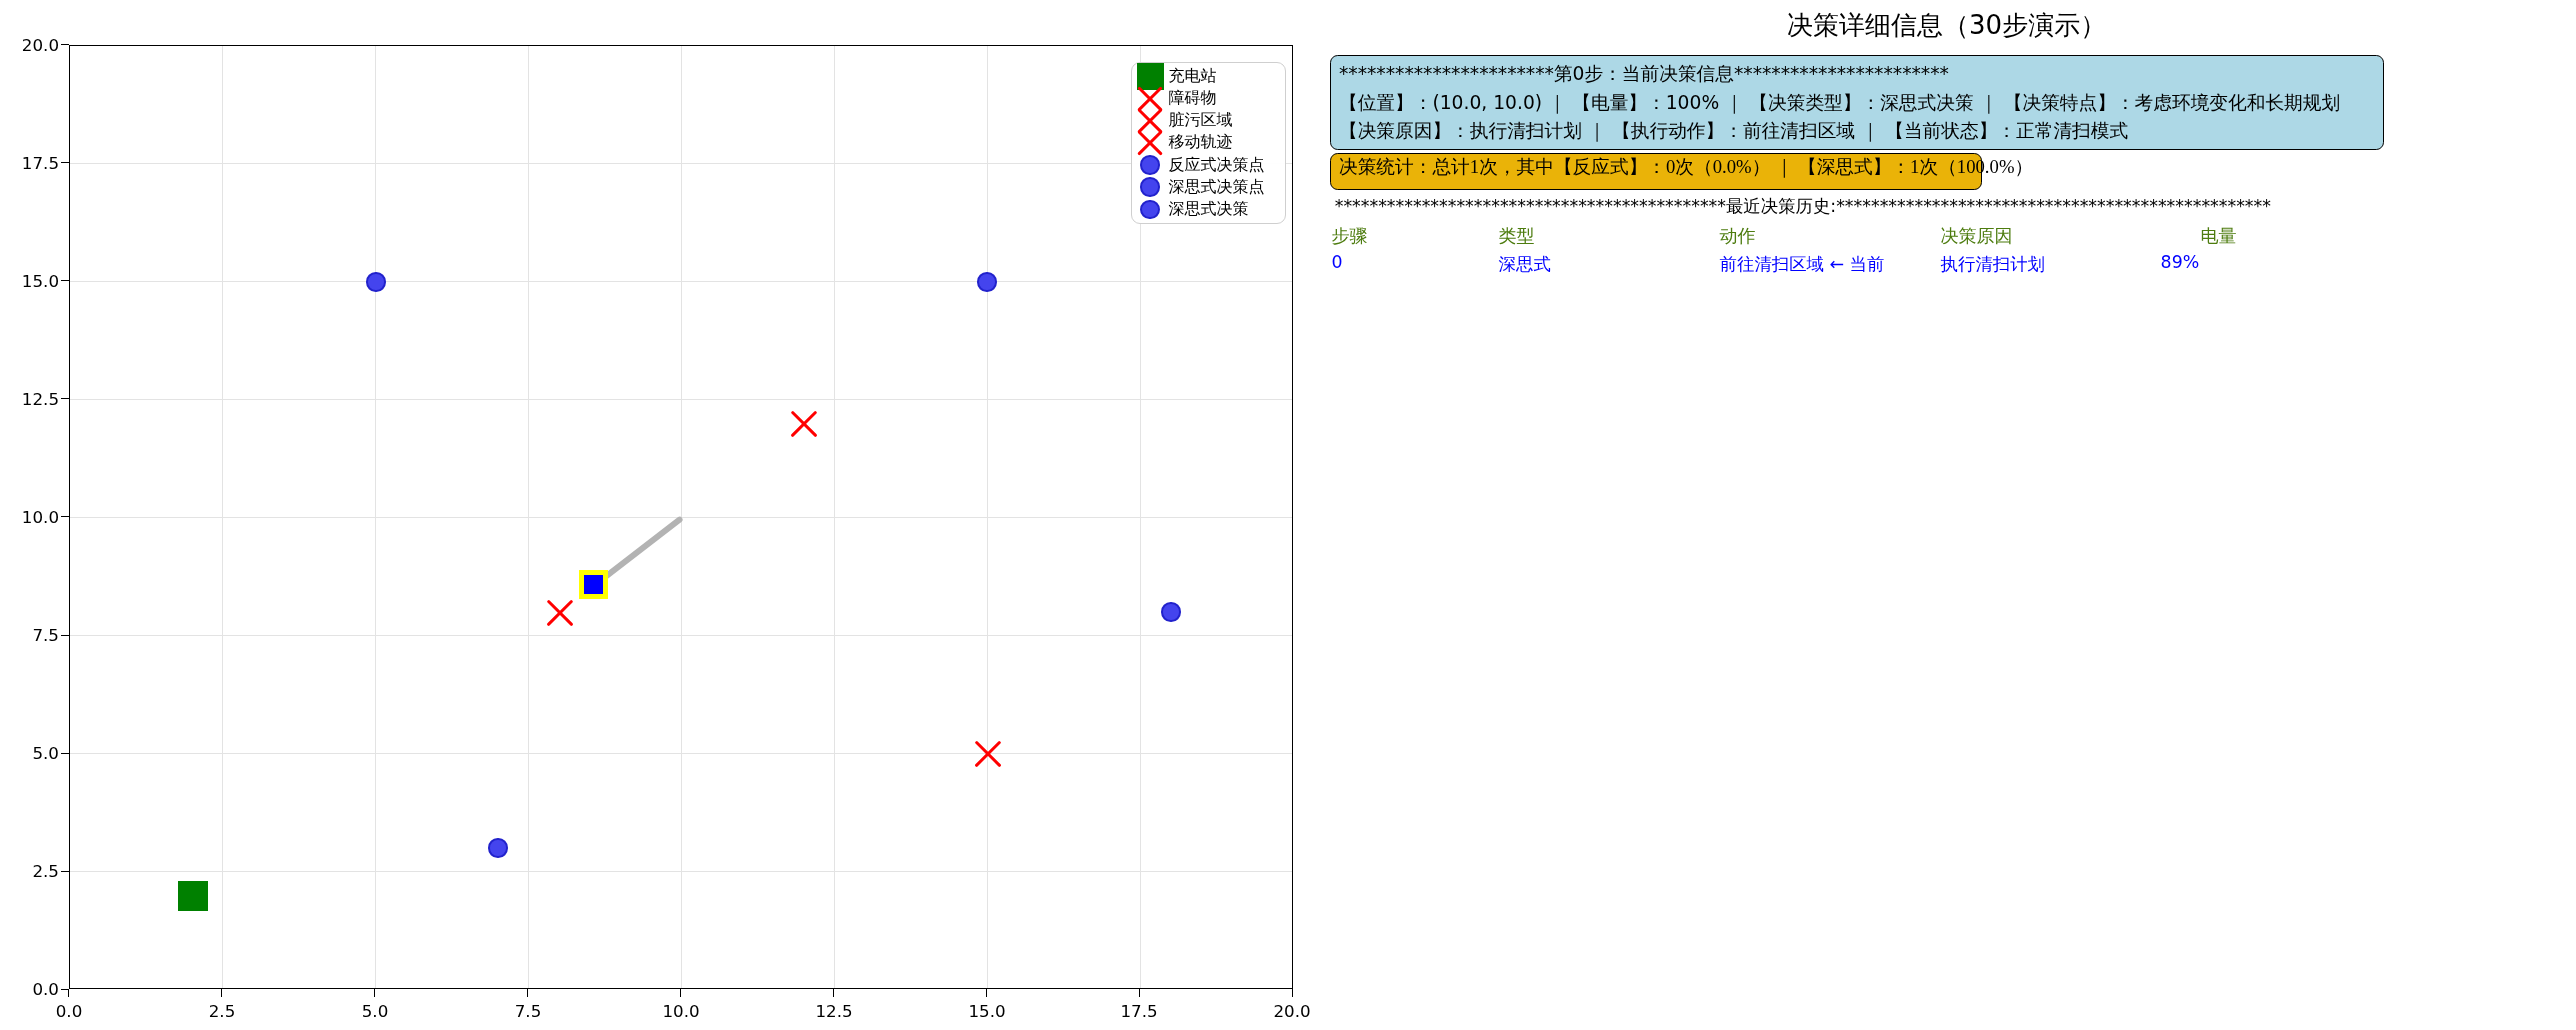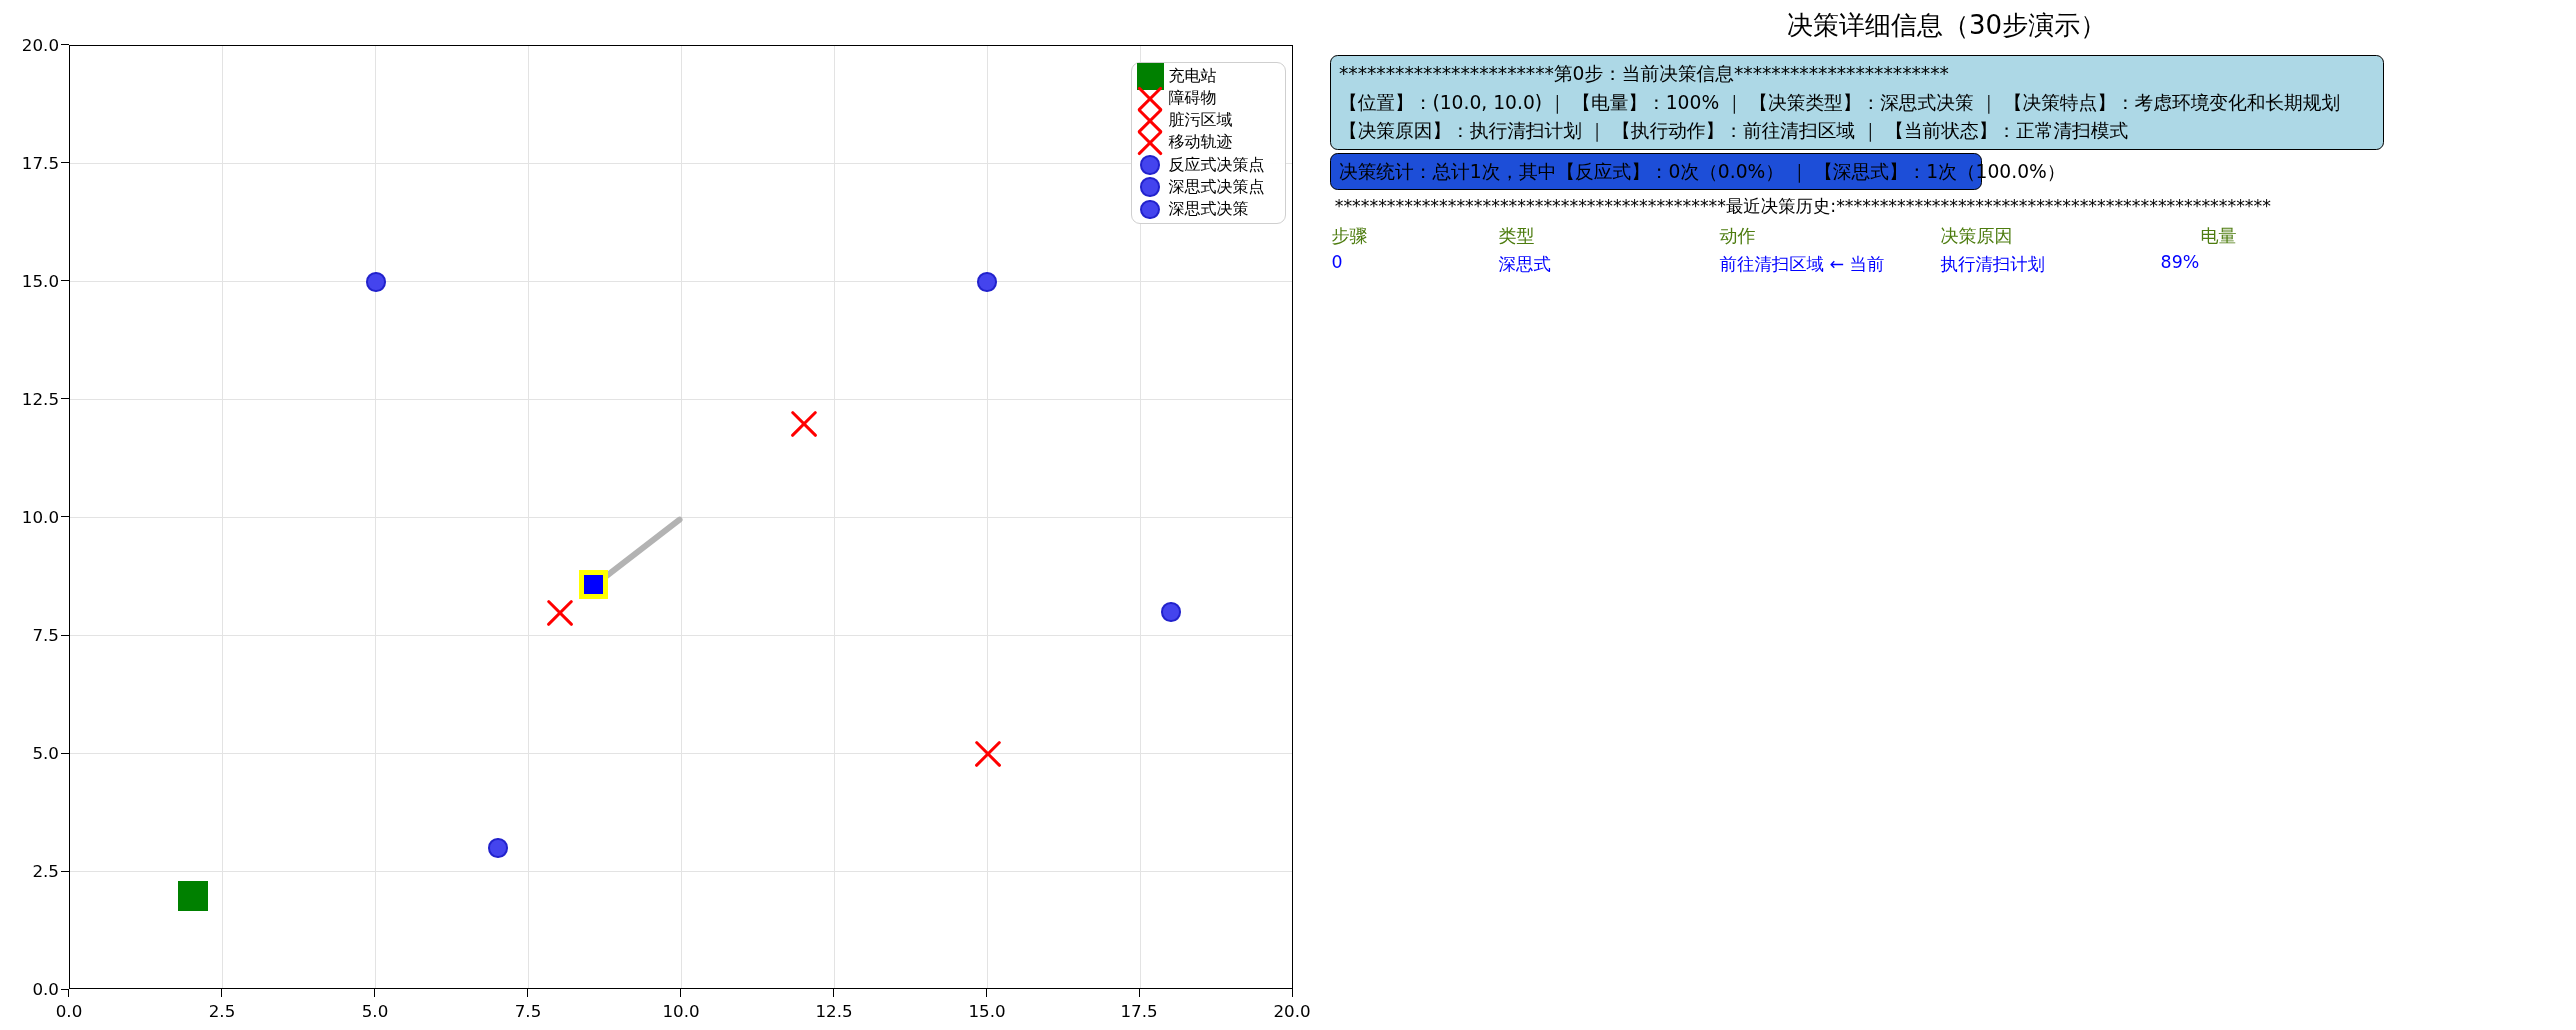--- a/index.html
+++ b/index.html
@@ -50,22 +50,22 @@
   
   #right-panel{position:absolute;left:1327px;top:0;width:1249px;height:1030px;}
   #right-title{position:absolute;left:2.6px;top:7.7px;width:1234px;text-align:center;
                font-size:26px;font-weight:400;color:#000;}
   #info-box{position:absolute;left:2.6px;top:55px;width:1054px;height:95px;
             background:#add8e6;border:1.9px solid #000;border-radius:7.7px;
             box-sizing:border-box;padding:3.9px 8.4px;display:flex;flex-direction:column;
             justify-content:space-around;}
   .info-line{font-size:18.7px;color:#000;white-space:nowrap;}
   #stats-box{position:absolute;left:2.6px;top:153px;width:652px;height:37px;
-             background:#1d4ed8;border:1.9px solid #000;border-radius:7.7px;
-             box-sizing:border-box;display:flex;align-items:center;padding:0 8.4px;}
+             background:#eab308;border:1.9px solid #000;border-radius:7.7px;
+             box-sizing:border-box;display:flex;padding:0 8.4px;font-family:Liberation Serif, serif;}
   #stats-text{font-size:18.7px;color:#000;white-space:nowrap;}
   #history-header{position:absolute;left:7.7px;top:194px;font-size:17.4px;color:#000;white-space:nowrap;}
   #table-header{position:absolute;left:2.6px;top:224px;width:1234px;height:23px;}
   #table-rows{position:absolute;left:2.6px;top:252px;width:1234px;}
   .t-cell{position:absolute;font-size:18px;white-space:nowrap;}
   .t-head{color:#4d7c0f;}
   .t-row{position:relative;height:26px;}
   .t-row .t-cell{color:#0000ff;font-size:17.4px;}
 </style>
 </head>

